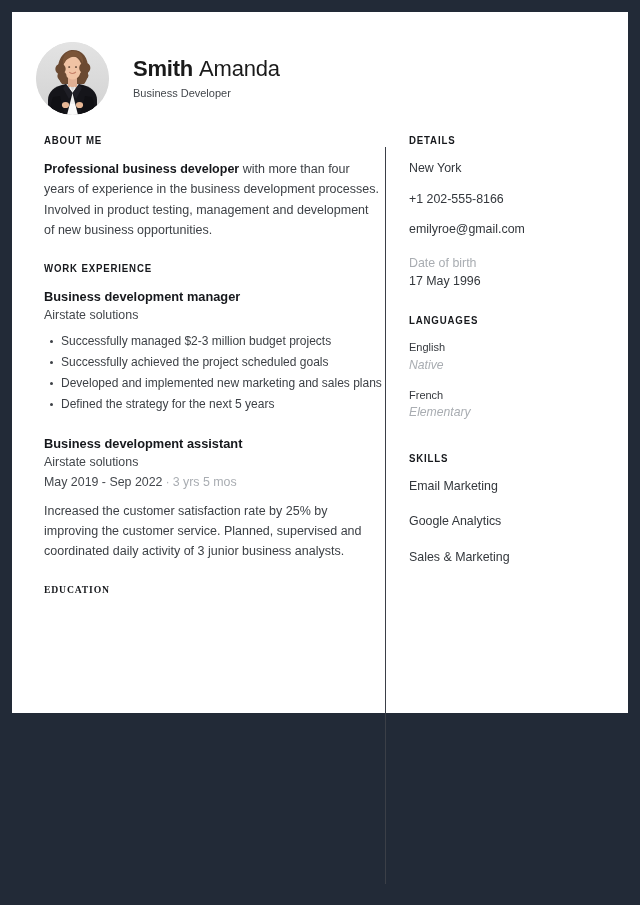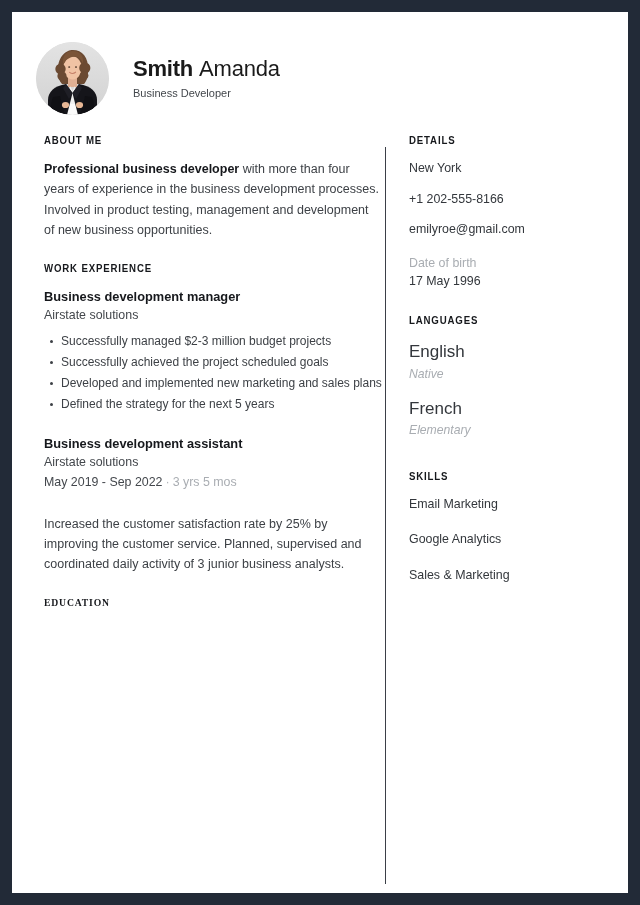--- a/index.html
+++ b/index.html
@@ -13,21 +13,21 @@
     font-family: "Liberation Sans", sans-serif;
     -webkit-font-smoothing: antialiased;
     overflow: hidden;
   }
 
   .page-frame {
     position: absolute;
     left: 12px;
     top: 12px;
     width: 616px;
-    height: 881px;
+    height: 701px;
     background: #ffffff;
     box-sizing: border-box;
   }
 
   
   .header {
     position: absolute;
     left: 24px;
     top: 20px;
     width: 560px;
@@ -155,21 +155,21 @@
     top: 8px;
     width: 3px;
     height: 3px;
     border-radius: 50%;
     background: #3d4146;
   }
   .entry-desc {
     font-size: 12.5px;
     line-height: 1.62;
     color: #3d4146;
-    margin-top: 22px;
+    margin-top: 9px;
   }
 
   
   .detail-line {
     font-size: 12.4px;
     color: #33373c;
     line-height: 1.5;
     margin-bottom: 12px;
   }
   .detail-label {
@@ -177,21 +177,21 @@
     color: #a9adb2;
     line-height: 1.5;
   }
   .detail-value {
     font-size: 12.4px;
     color: #33373c;
     line-height: 1.5;
   }
   .lang-item { margin-bottom: 13px; }
   .lang-name {
-    font-size: 17px;
+    font-size: 11px;
     color: #33373c;
     line-height: 1.5;
   }
   .lang-level {
     font-size: 12.2px;
     color: #a9adb2;
     font-style: italic;
     line-height: 1.5;
   }
   .skill-item {

